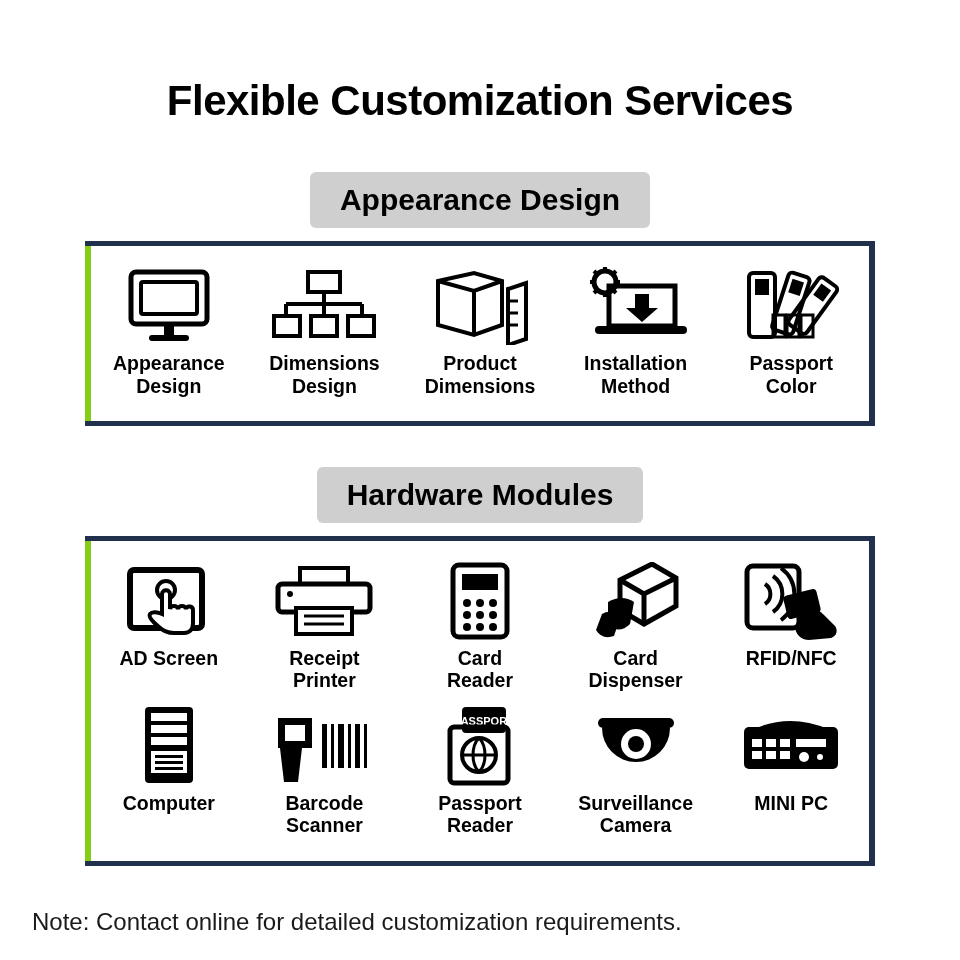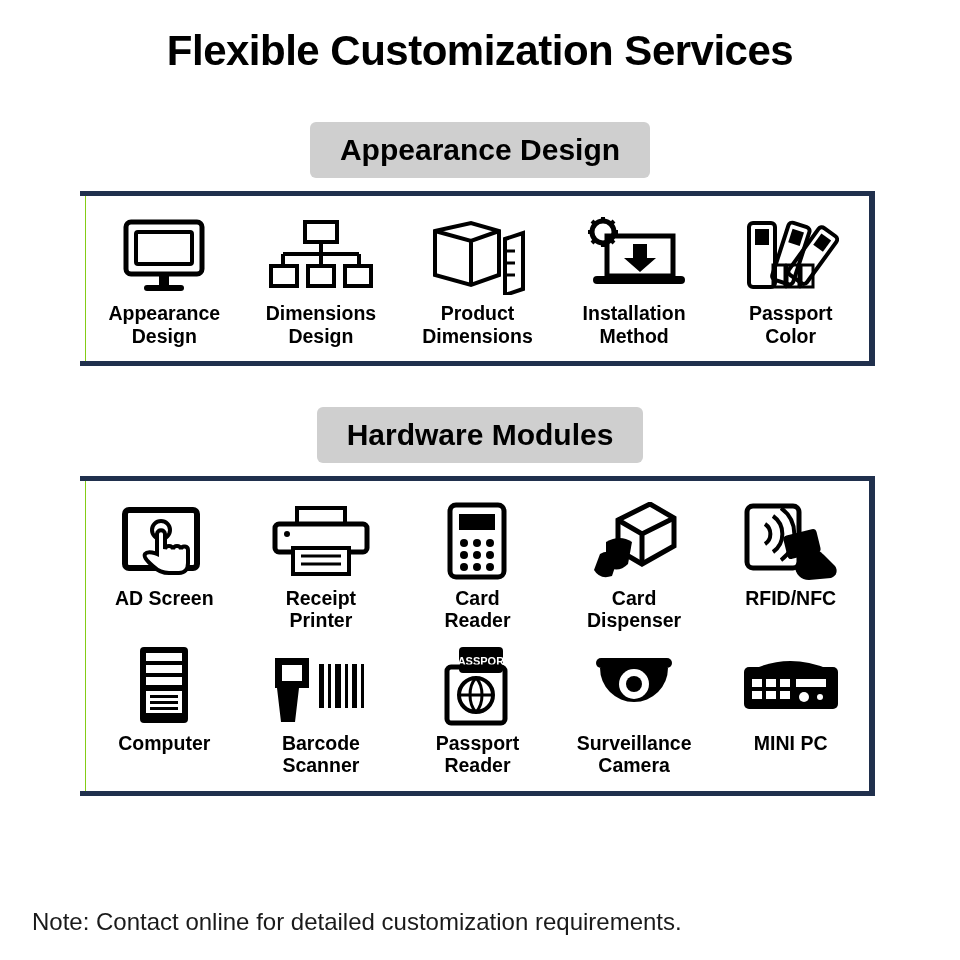--- a/index.html
+++ b/index.html
@@ -22,21 +22,21 @@
     position: relative;
     box-sizing: border-box;
   }
 
   .title {
     text-align: center;
     font-size: 42px;
     font-weight: bold;
     letter-spacing: -0.5px;
     color: #000000;
-    padding-top: 28px;
+    padding-top: 78px;
     line-height: 1.1;
   }
 
   .section-header {
     display: block;
     margin: 0 auto;
     background: #cfcfcf;
     color: #000000;
     font-size: 30px;
     font-weight: bold;
@@ -48,23 +48,23 @@
 
   .sec1-header { margin-top: 48px; }
   .sec2-header { margin-top: 46px; text-align: center; }
 
   
   .bracket {
     position: relative;
     margin: 18px auto 4px auto;
     width: 790px;
     box-sizing: border-box;
-    border-left: 1px solid #84cc16;
+    border-left: 6px solid #84cc16;
     border-right: 6px solid #20304d;
-    padding: 18px 0 14px 0;
+    padding: 18px 0 24px 0;
   }
   .bracket::before,
   .bracket::after {
     content: "";
     position: absolute;
     left: -6px;
     right: -6px;
     height: 5px;
     background: #20304d;
   }

